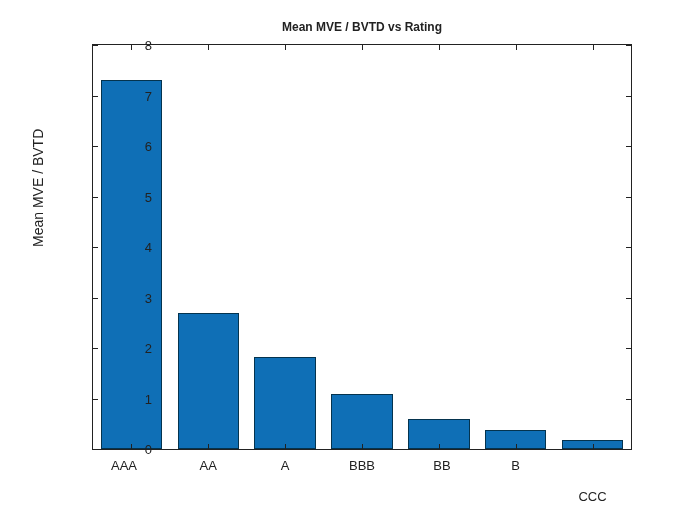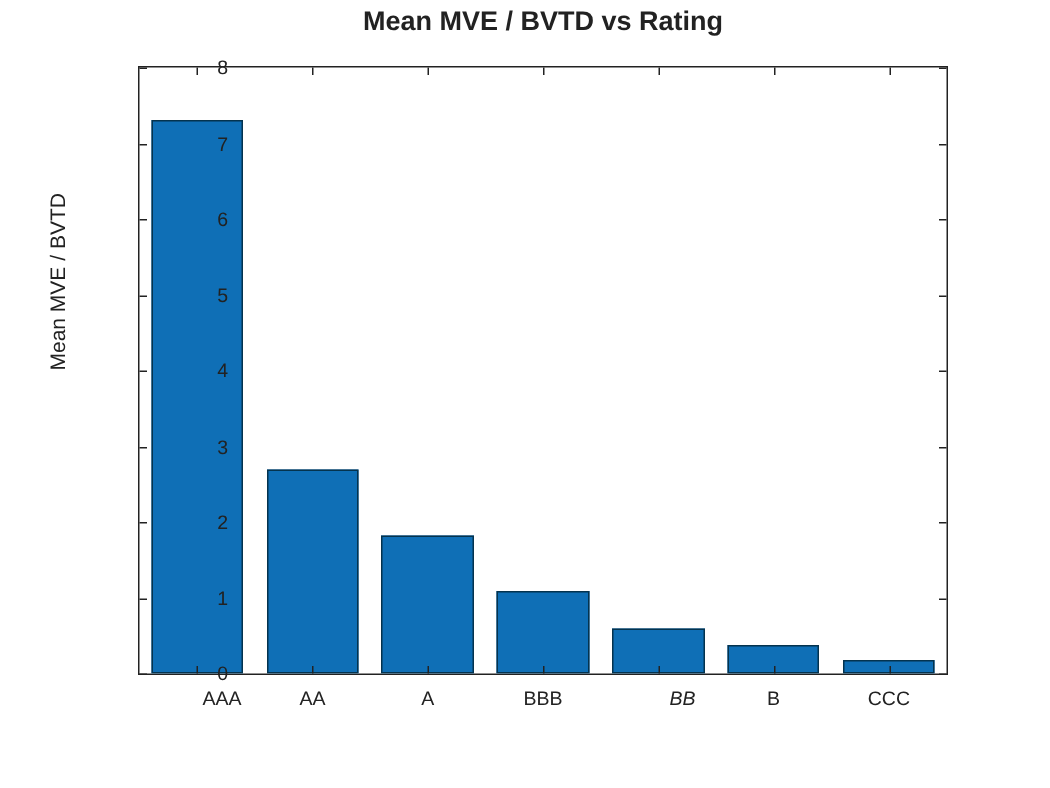--- a/index.html
+++ b/index.html
@@ -37,26 +37,26 @@
   }
   .bar {
     position: absolute;
     bottom: 0;
     background: #0f6fb6;
     border: 1px solid #04334e;
     box-sizing: border-box;
   }
   .title {
     position: absolute;
-    top: 4px;
+    top: 20px;
     left: 92px;
     width: 540px;
     text-align: center;
     font-weight: bold;
-    font-size: 18px;
+    font-size: 12px;
   }
   .xlabel {
     position: absolute;
     top: 478px;
     left: 92px;
     width: 540px;
     text-align: center;
     font-size: 14px;
   }
   .ylabel-wrap {
@@ -168,20 +168,20 @@
 
 <div class="ytick" style="top: 449px;">0</div>
     <div class="ytick" style="top: 398.5px;">1</div>
     <div class="ytick" style="top: 348px;">2</div>
     <div class="ytick" style="top: 297.5px;">3</div>
     <div class="ytick" style="top: 247px;">4</div>
     <div class="ytick" style="top: 196.5px;">5</div>
     <div class="ytick" style="top: 146px;">6</div>
     <div class="ytick" style="top: 95.5px;">7</div>
     <div class="ytick" style="top: 45px;">8</div>
-    <div class="xtick-label" style="left: 148px;">AAA</div>
+    <div class="xtick-label" style="left: 124px;">AAA</div>
     <div class="xtick-label" style="left: 208.286px;">AA</div>
     <div class="xtick-label" style="left: 285.143px;">A</div>
     <div class="xtick-label" style="left: 362px;">BBB</div>
-    <div class="xtick-label" style="left: 455px; font-style: italic;">BB</div>
+    <div class="xtick-label" style="left: 442px;">BB</div>
     <div class="xtick-label" style="left: 515.714px;">B</div>
-    <div class="xtick-label" style="left: 592.571px;">CCC</div>
+    <div class="xtick-label" style="left: 592.571px; margin-top: 31px;">CCC</div>
   </div>
 
 </body></html>

